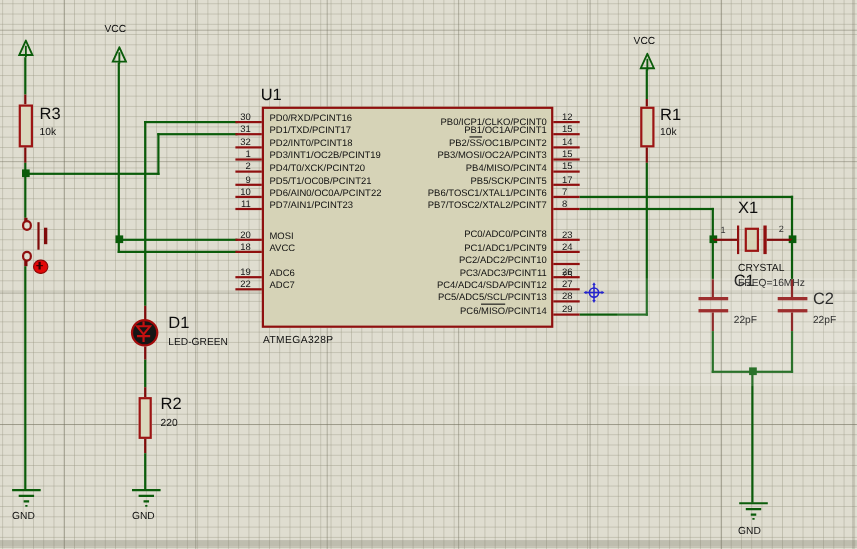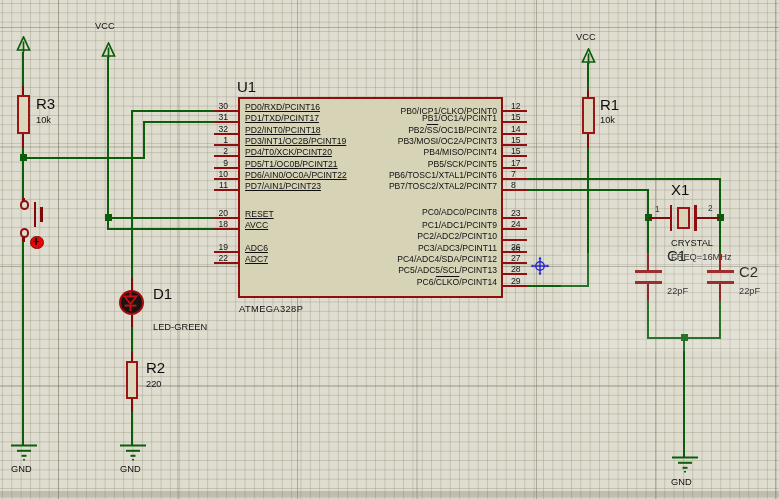--- a/index.html
+++ b/index.html
@@ -19,21 +19,21 @@
   .lead{position:absolute;background:#7f0a0a;}
   .stub{position:absolute;background:#8f0f0f;height:2px;width:24px;}
   .dot{position:absolute;width:7px;height:7px;background:#0b5c0b;}
   .box{position:absolute;border:2px solid #9c1414;background:#dbd8bd;}
   .chipbody{position:absolute;left:238px;top:97px;width:265px;height:201px;border:2px solid #8f0f0f;background:#d6d3b7;box-sizing:border-box;}
   .lbl{position:absolute;white-space:nowrap;color:#111;font-size:9.3px;line-height:11px;}
   .ref{position:absolute;white-space:nowrap;color:#0d0d0d;font-size:15px;line-height:14px;text-align:right;}
   .pn{position:absolute;width:28px;height:10px;line-height:10px;font-size:8.6px;color:#151515;white-space:nowrap;}
   .pnl{left:200px;text-align:right;}
   .pnr{left:511px;text-align:left;}
-  .pl{position:absolute;left:245px;width:135px;height:11px;line-height:12px;font-size:8.6px;color:#101010;white-space:nowrap;text-decoration:underline;}
+  .pl{position:absolute;left:245px;width:135px;height:11px;line-height:12px;font-size:8.6px;color:#101010;white-space:nowrap;}
   .pr{position:absolute;left:357px;width:140px;height:11px;line-height:12px;font-size:8.6px;color:#101010;text-align:right;white-space:nowrap;}
   .ovl{text-decoration:overline;}
   .term{position:absolute;width:9.5px;height:9.5px;border:2px solid #8f0f0f;border-radius:50%;background:#dfddd0;box-sizing:border-box;}
   .xpin{position:absolute;font-size:8.3px;color:#333;line-height:9px;white-space:nowrap;}
   .plate{position:absolute;width:27px;height:3.4px;background:#8f0f0f;}
   .elec{position:absolute;width:2.5px;height:25.7px;background:#8f0f0f;}
   .overlay-light{position:absolute;left:561px;top:253px;width:218px;height:98px;background:rgba(255,255,255,0.13);pointer-events:none;}
   .bottom-band{position:absolute;left:0;top:491px;width:779px;height:6px;background:rgba(130,128,112,0.35);pointer-events:none;}
 </style>
 </head>
@@ -92,21 +92,21 @@
   <div class="lead" style="left:130.8px;top:278px;width:2.5px;height:13px"></div>
   <div style="position:absolute;left:119px;top:290px;width:25px;height:25px;border-radius:50%;background:#151515;border:2.6px solid #a30b0b;box-sizing:border-box;">
     <svg width="19" height="19" viewBox="0 0 19 19" style="position:absolute;left:0.2px;top:0.2px">
       <line x1="9.5" y1="0" x2="9.5" y2="4.5" stroke="#c41111" stroke-width="2"></line>
       <polygon points="3.5,4.5 15.5,4.5 9.5,12" fill="none" stroke="#c41111" stroke-width="1.8"></polygon>
       <line x1="3.5" y1="13.6" x2="15.5" y2="13.6" stroke="#c41111" stroke-width="2"></line>
       <line x1="9.5" y1="13.6" x2="9.5" y2="19" stroke="#c41111" stroke-width="2"></line>
     </svg>
   </div>
   <div class="ref" style="left:153px;top:287px">D1</div>
-  <div class="lbl" style="left:153px;top:322px">LED-GREEN</div>
+  <div class="lbl" style="left:153px;top:306px">LED-GREEN</div>
   <div class="lead" style="left:130.8px;top:314.5px;width:2.5px;height:12.5px"></div>
   <div class="wire" style="left:131px;top:327px;width:2px;height:25px"></div>
   <div class="lead" style="left:130.8px;top:352px;width:2.5px;height:9px"></div>
   <div class="box" style="left:126px;top:361px;width:7.5px;height:33.5px"></div>
   <div class="ref" style="left:146px;top:361px">R2</div>
   <div class="lbl" style="left:146px;top:379px">220</div>
   <div class="lead" style="left:130.8px;top:398.5px;width:2.5px;height:13.5px"></div>
   <div class="wire" style="left:131px;top:412px;width:2px;height:33px"></div>
   <svg style="position:absolute;left:118px;top:444px" width="30" height="18" viewBox="0 0 30 18">
     <line x1="2" y1="1.5" x2="28" y2="1.5" stroke="#0b5c0b" stroke-width="2"></line>
@@ -147,21 +147,21 @@
   <div class="stub" style="left:214px;top:177.8px"></div>
   <div class="pn pnl" style="top:168.8px">10</div>
   <div class="pl" style="top:168.8px">PD6/AIN0/OC0A/PCINT22</div>
 
   <div class="stub" style="left:214px;top:189.1px"></div>
   <div class="pn pnl" style="top:180.1px">11</div>
   <div class="pl" style="top:180.1px">PD7/AIN1/PCINT23</div>
 
   <div class="stub" style="left:214px;top:216.7px"></div>
   <div class="pn pnl" style="top:207.7px">20</div>
-  <div class="pl" style="top:207.7px">RESET</div>
+  <div class="pl" style="top:207.7px">MOSI</div>
 
   <div class="stub" style="left:214px;top:228px"></div>
   <div class="pn pnl" style="top:219px">18</div>
   <div class="pl" style="top:219px">AVCC</div>
 
   <div class="stub" style="left:214px;top:250.7px"></div>
   <div class="pn pnl" style="top:241.7px">19</div>
   <div class="pl" style="top:241.7px">ADC6</div>
 
   <div class="stub" style="left:214px;top:262px"></div>
@@ -219,21 +219,21 @@
   <div class="stub" style="left:503px;top:262px"></div>
   <div class="pn pnr" style="top:253px">27</div>
   <div class="pr" style="top:253px"><span>PC4/ADC4/SDA/PCINT12</span><span class="ovl"></span><span></span></div>
 
   <div class="stub" style="left:503px;top:273.3px"></div>
   <div class="pn pnr" style="top:264.3px">28</div>
   <div class="pr" style="top:264.3px"><span>PC5/ADC5/SCL/PCINT13</span><span class="ovl"></span><span></span></div>
 
   <div class="stub" style="left:503px;top:284.6px"></div>
   <div class="pn pnr" style="top:275.6px">29</div>
-  <div class="pr" style="top:275.6px"><span>PC6/</span><span class="ovl">CLKO</span><span>/PCINT14</span></div>
+  <div class="pr" style="top:275.6px"><span>PC6/</span><span class="ovl">MISO</span><span>/PCINT14</span></div>
 
   <div class="lbl" style="left:576px;top:32px">VCC</div>
   <svg style="position:absolute;left:580.5px;top:48px" width="15" height="17" viewBox="0 0 15 17">
     <polygon points="7.5,1 1.5,14 13.5,14" fill="none" stroke="#0b5c0b" stroke-width="1.7"></polygon>
     <line x1="7.5" y1="16" x2="7.5" y2="5.5" stroke="#0b5c0b" stroke-width="1.7"></line>
   </svg>
   <div class="wire" style="left:587px;top:63px;width:2px;height:27px"></div>
   <div class="lead" style="left:586.8px;top:90px;width:2.5px;height:7px"></div>
   <div class="box" style="left:582px;top:96.5px;width:8.5px;height:33.5px"></div>
   <div class="ref" style="left:600px;top:98px">R1</div>

